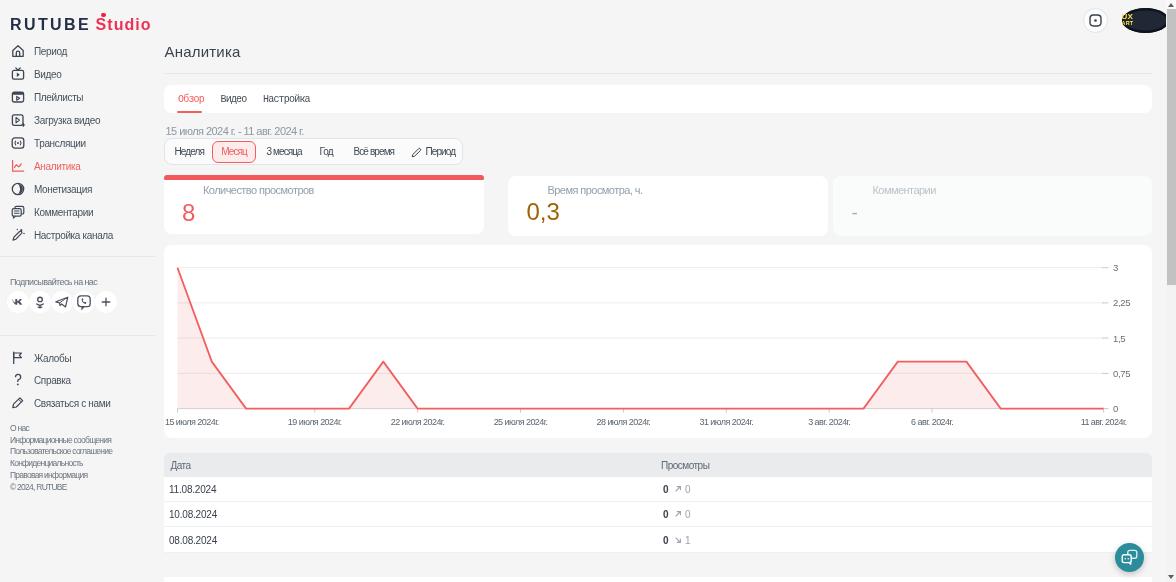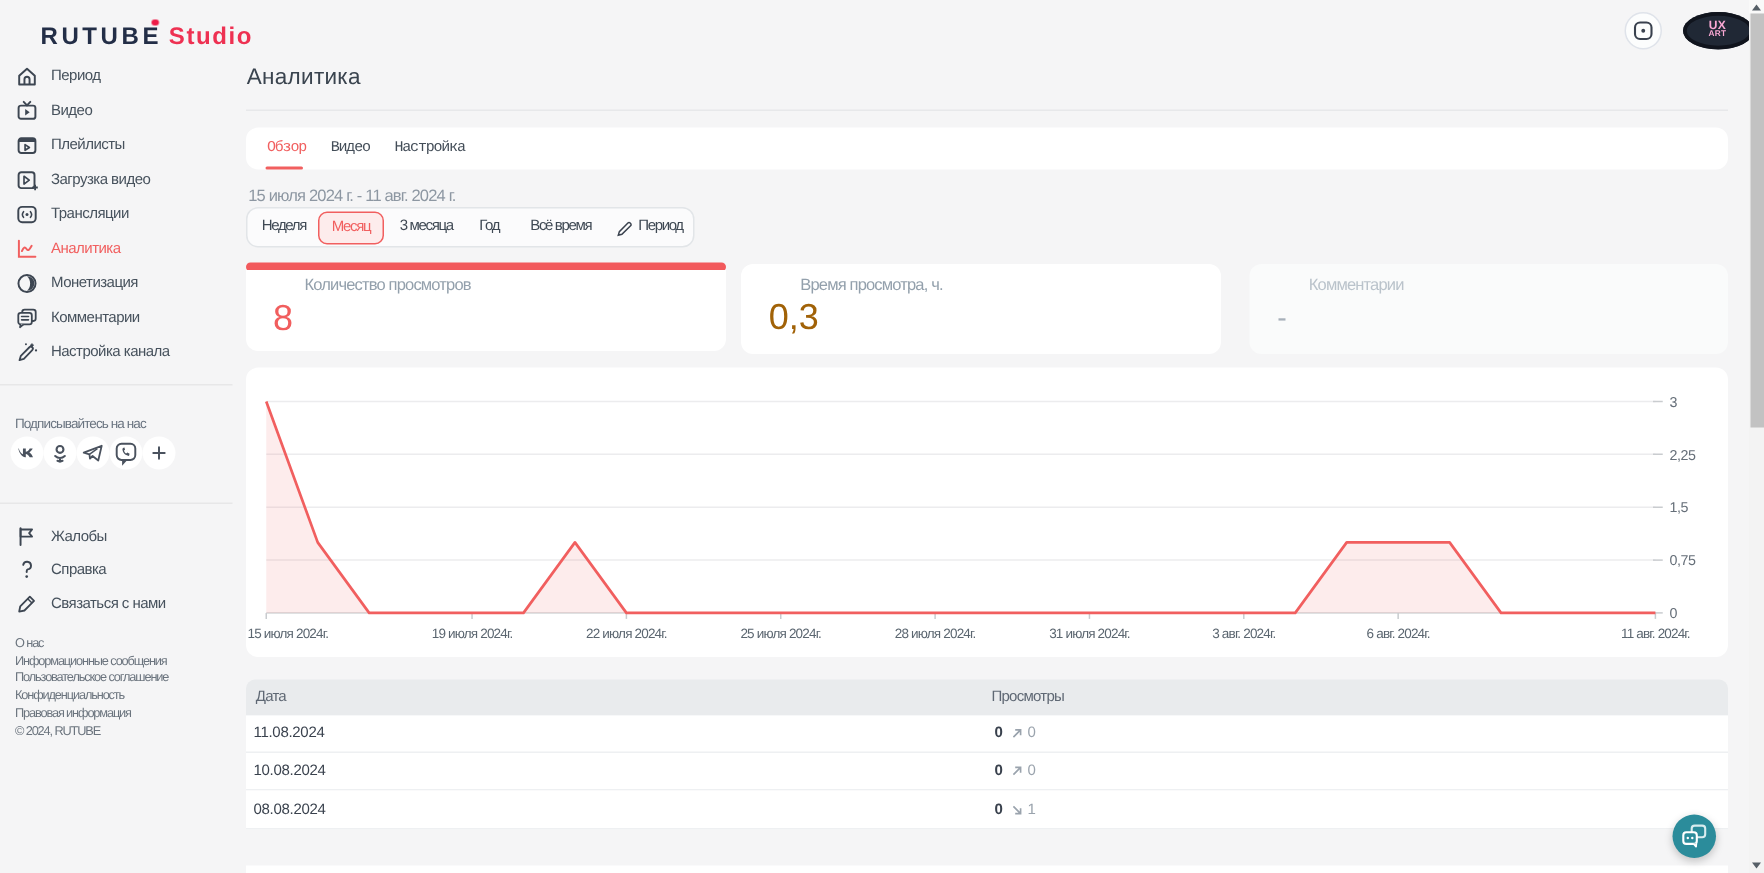--- a/index.html
+++ b/index.html
@@ -1,40 +1,40 @@
 <!DOCTYPE html>
 <html lang="ru"><head>
 <meta charset="utf-8">
 <style>
   * { margin:0; padding:0; box-sizing:border-box; }
   html,body { width:1176px; height:582px; overflow:hidden; }
   body { font-family:"Liberation Sans", sans-serif; background:#f5f5f6; position:relative; }
   .abs { position:absolute; }
 
   
-  .logo { position:absolute; left:27px; top:15.5px; white-space:nowrap; }
+  .logo { position:absolute; left:10px; top:15.5px; white-space:nowrap; }
   .logo .ru { font-weight:bold; font-size:16px; color:#232e47; letter-spacing:2.4px; }
   .logo .st { font-weight:bold; font-size:16px; color:#ee3152; letter-spacing:1.05px; margin-left:4.5px; }
   .logo .dot { position:fixed; left:101.2px; top:12.7px; width:4.6px; height:4.6px; border-radius:50%; background:#ee1c48; }
 
   .nav-item { position:absolute; left:0; width:160px; height:23px; }
   .nav-item .ic { position:absolute; left:10px; top:50%; transform:translateY(-50%); width:16px; height:16px; }
   .nav-item .tx { position:absolute; left:34px; top:50%; transform:translateY(-50%); font-size:10px; letter-spacing:-0.35px; color:#47525d; white-space:nowrap; }
   .nav-item.active .tx { color:#f15f5f; }
 
   .side-div { position:absolute; left:0; width:155px; height:1px; background:#e7e7e8; }
   .subsc { position:absolute; left:10px; top:281.5px; transform:translateY(-50%); font-size:9px; letter-spacing:-0.6px; color:#6a7480; }
   .soc { position:absolute; width:22px; height:22px; border-radius:50%; background:#fff; }
   .soc svg { position:absolute; left:0; top:0; }
 
   .foot-link { position:absolute; left:10px; transform:translateY(-50%); font-size:8.5px; letter-spacing:-0.75px; color:#6b747e; white-space:nowrap; }
 
   
   .hbtn { position:absolute; left:1082.5px; top:8px; width:25px; height:25px; border-radius:50%; border:1px solid #dfe3ea; background:#fcfdfd; }
-  .avatar { position:absolute; left:1121.5px; top:8px; width:47px; height:25px; border-radius:50%; background:#202835; color:#f9a8d4; text-align:center; box-shadow:inset 0 0 0 2.5px #10141d; }
+  .avatar { position:absolute; left:1121.5px; top:8px; width:47px; height:25px; border-radius:50%; background:#202835; color:#fde047; text-align:left; box-shadow:inset 0 0 0 2.5px #10141d; }
   .avatar .l1 { font-size:8px; font-weight:bold; letter-spacing:0.2px; margin-top:4.5px; line-height:7.5px;}
   .avatar .l2 { font-size:5.5px; font-weight:bold; letter-spacing:0.2px; line-height:6.5px;}
 
   
   .h1 { position:absolute; left:164.5px; top:43px; font-size:15px; letter-spacing:0.2px; color:#3a444f; }
   .hr1 { position:absolute; left:163.5px; top:73px; width:988.5px; height:1px; background:#e7e8ea; }
 
   .tabs { position:absolute; left:163.5px; top:85px; width:988.5px; height:27.5px; background:#fff; border-radius:8px;font-family:Liberation Mono, monospace; }
   .tab { position:absolute; top:50%; transform:translateY(-50%); font-size:10px; letter-spacing:-0.8px; color:#434d58; white-space:nowrap; }
   .tab.active { color:#f15f5f; }
@@ -249,21 +249,21 @@
   </div>
 
   <div class="abs" style="left:163.5px; top:174.5px; width:320px; height:59px;">
     <div class="abs" style="left:0;top:0;width:320px;height:6px;background:#f2595c;border-radius:4px;"></div>
     <div class="abs" style="left:0;top:5.5px;width:320px;height:53.5px;background:#fff;border-radius:0 0 8px 8px;"></div>
     <div class="card" style="left:0;top:0;width:320px;height:59px;background:none;">
       <div class="lbl" style="top:15.3px">Количество просмотров</div>
       <div class="val" style="top:38.2px;color:#f15e5e">8</div>
     </div>
   </div>
-  <div class="card" style="left:494px; top:175.5px; width:319.5px; height:60.5px;text-decoration:underline;">
+  <div class="card" style="left:508px; top:175.5px; width:319.5px; height:60.5px;text-decoration:underline;">
     <div class="lbl" style="top:14.5px">Время просмотра, ч.</div>
     <div class="val" style="top:36.7px">0,3</div>
   </div>
   <div class="card" style="left:833px; top:175.5px; width:319px; height:60.5px; background:#fafbfb;">
     <div class="lbl" style="top:14.5px; color:#bac3cb">Комментарии</div>
     <div class="val" style="top:37.5px; color:#a7b0ba; font-size:19px;">-</div>
   </div>
 
   <div class="card" style="left:163.5px; top:245px; width:988.5px; height:193px;">
     <svg id="chart" width="988" height="193" viewBox="0 0 988 193">

